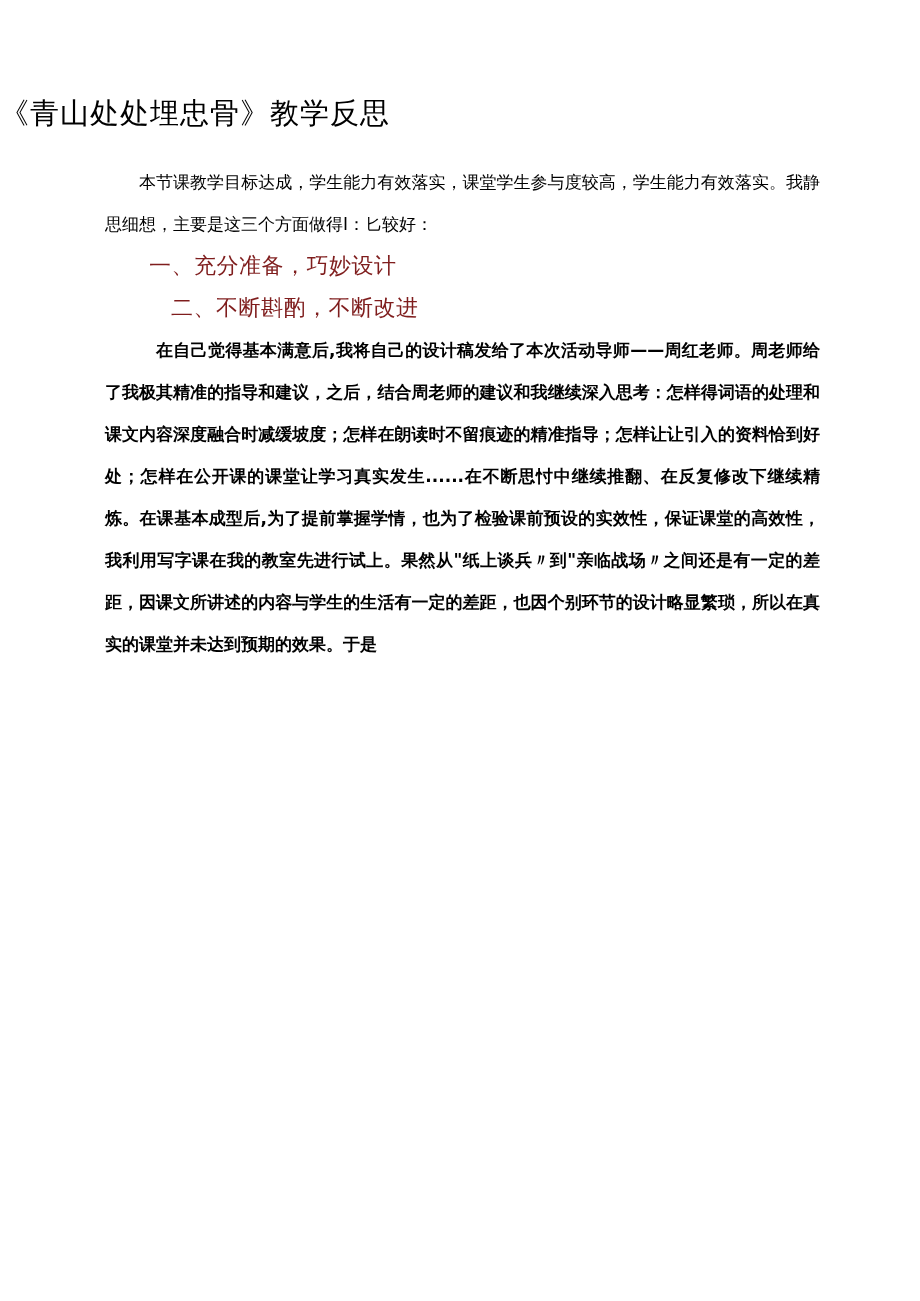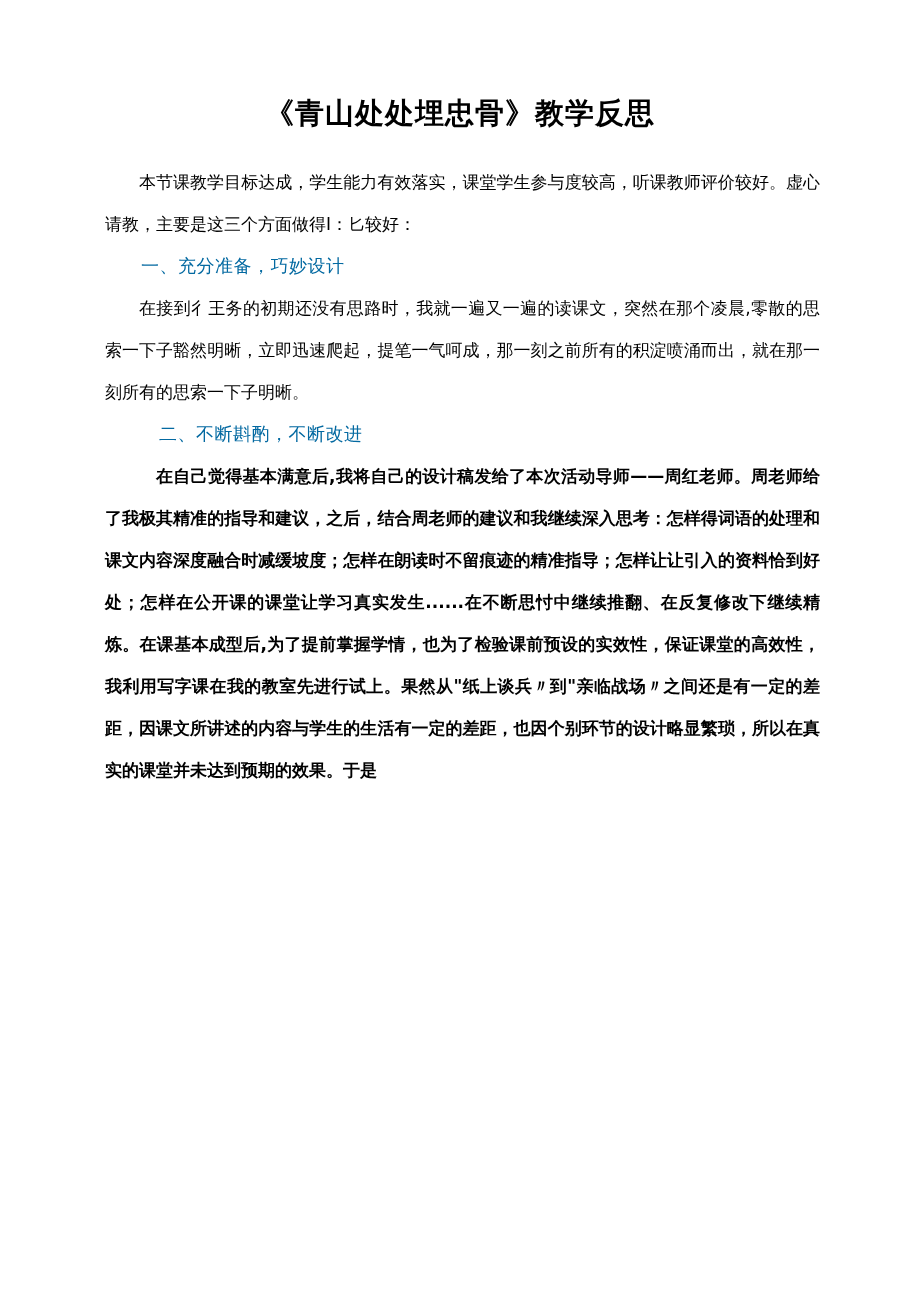--- a/index.html
+++ b/index.html
@@ -11,23 +11,23 @@
     position: relative;
     width: 920px;
     height: 1301px;
     background: #ffffff;
     overflow: hidden;
     box-sizing: border-box;
   }
   .doc-title {
     font-family: "DejaVu Serif", "Liberation Serif", serif;
     font-size: 29px;
-    font-weight: 700;
+    font-weight: 400;
     color: #000000;
-    text-align: center;
+    text-align: left;
     letter-spacing: 1px;
     margin: 0;
     padding-top: 96px;
     padding-bottom: 0;
     line-height: 1.2;
   }
   .body-block {
     padding: 0 100px 0 105px;
     box-sizing: border-box;
   }
@@ -40,23 +40,23 @@
     text-align: justify;
     text-justify: inter-character;
     text-indent: 2em;
     word-break: break-all;
   }
   p.para.first-para {
     margin-top: 30px;
   }
   h2.heading {
     font-family: "DejaVu Serif", "Liberation Serif", serif;
-    font-size: 18px;
+    font-size: 22px;
     font-weight: 400;
-    color: #0369a1;
+    color: #7f1d1d;
     margin: 0;
     line-height: 42px;
     text-indent: 2em;
     letter-spacing: 0.5px;
   }
   h2.heading.deep-indent {
     text-indent: 3em;
   }
   p.para.wide-indent {
     text-indent: 3em;
@@ -65,25 +65,24 @@
 </style>
 </head>
 <body>
 
 <div class="page">
 
   <h1 class="doc-title">《青山处处埋忠骨》教学反思</h1>
 
   <div class="body-block">
 
-    <p class="para first-para">本节课教学目标达成，学生能力有效落实，课堂学生参与度较高，听课教师评价较好。虚心请教，主要是这三个方面做得Ⅰ：匕较好：</p>
+    <p class="para first-para">本节课教学目标达成，学生能力有效落实，课堂学生参与度较高，学生能力有效落实。我静思细想，主要是这三个方面做得Ⅰ：匕较好：</p>
 
     <h2 class="heading">一、充分准备，巧妙设计</h2>
 
-    <p class="para">在接到彳王务的初期还没有思路时，我就一遍又一遍的读课文，突然在那个凌晨,零散的思索一下子豁然明晰，立即迅速爬起，提笔一气呵成，那一刻之前所有的积淀喷涌而出，就在那一刻所有的思索一下子明晰。</p>
 
 
     <h2 class="heading deep-indent">二、不断斟酌，不断改进</h2>
 
     <p class="para wide-indent">在自己觉得基本满意后,我将自己的设计稿发给了本次活动导师——周红老师。周老师给了我极其精准的指导和建议，之后，结合周老师的建议和我继续深入思考：怎样得词语的处理和课文内容深度融合时减缓坡度；怎样在朗读时不留痕迹的精准指导；怎样让让引入的资料恰到好处；怎样在公开课的课堂让学习真实发生......在不断思忖中继续推翻、在反复修改下继续精炼。在课基本成型后,为了提前掌握学情，也为了检验课前预设的实效性，保证课堂的高效性，我利用写字课在我的教室先进行试上。果然从"纸上谈兵〃到"亲临战场〃之间还是有一定的差距，因课文所讲述的内容与学生的生活有一定的差距，也因个别环节的设计略显繁琐，所以在真实的课堂并未达到预期的效果。于是</p>
 
   </div>
 
 </div>
 

